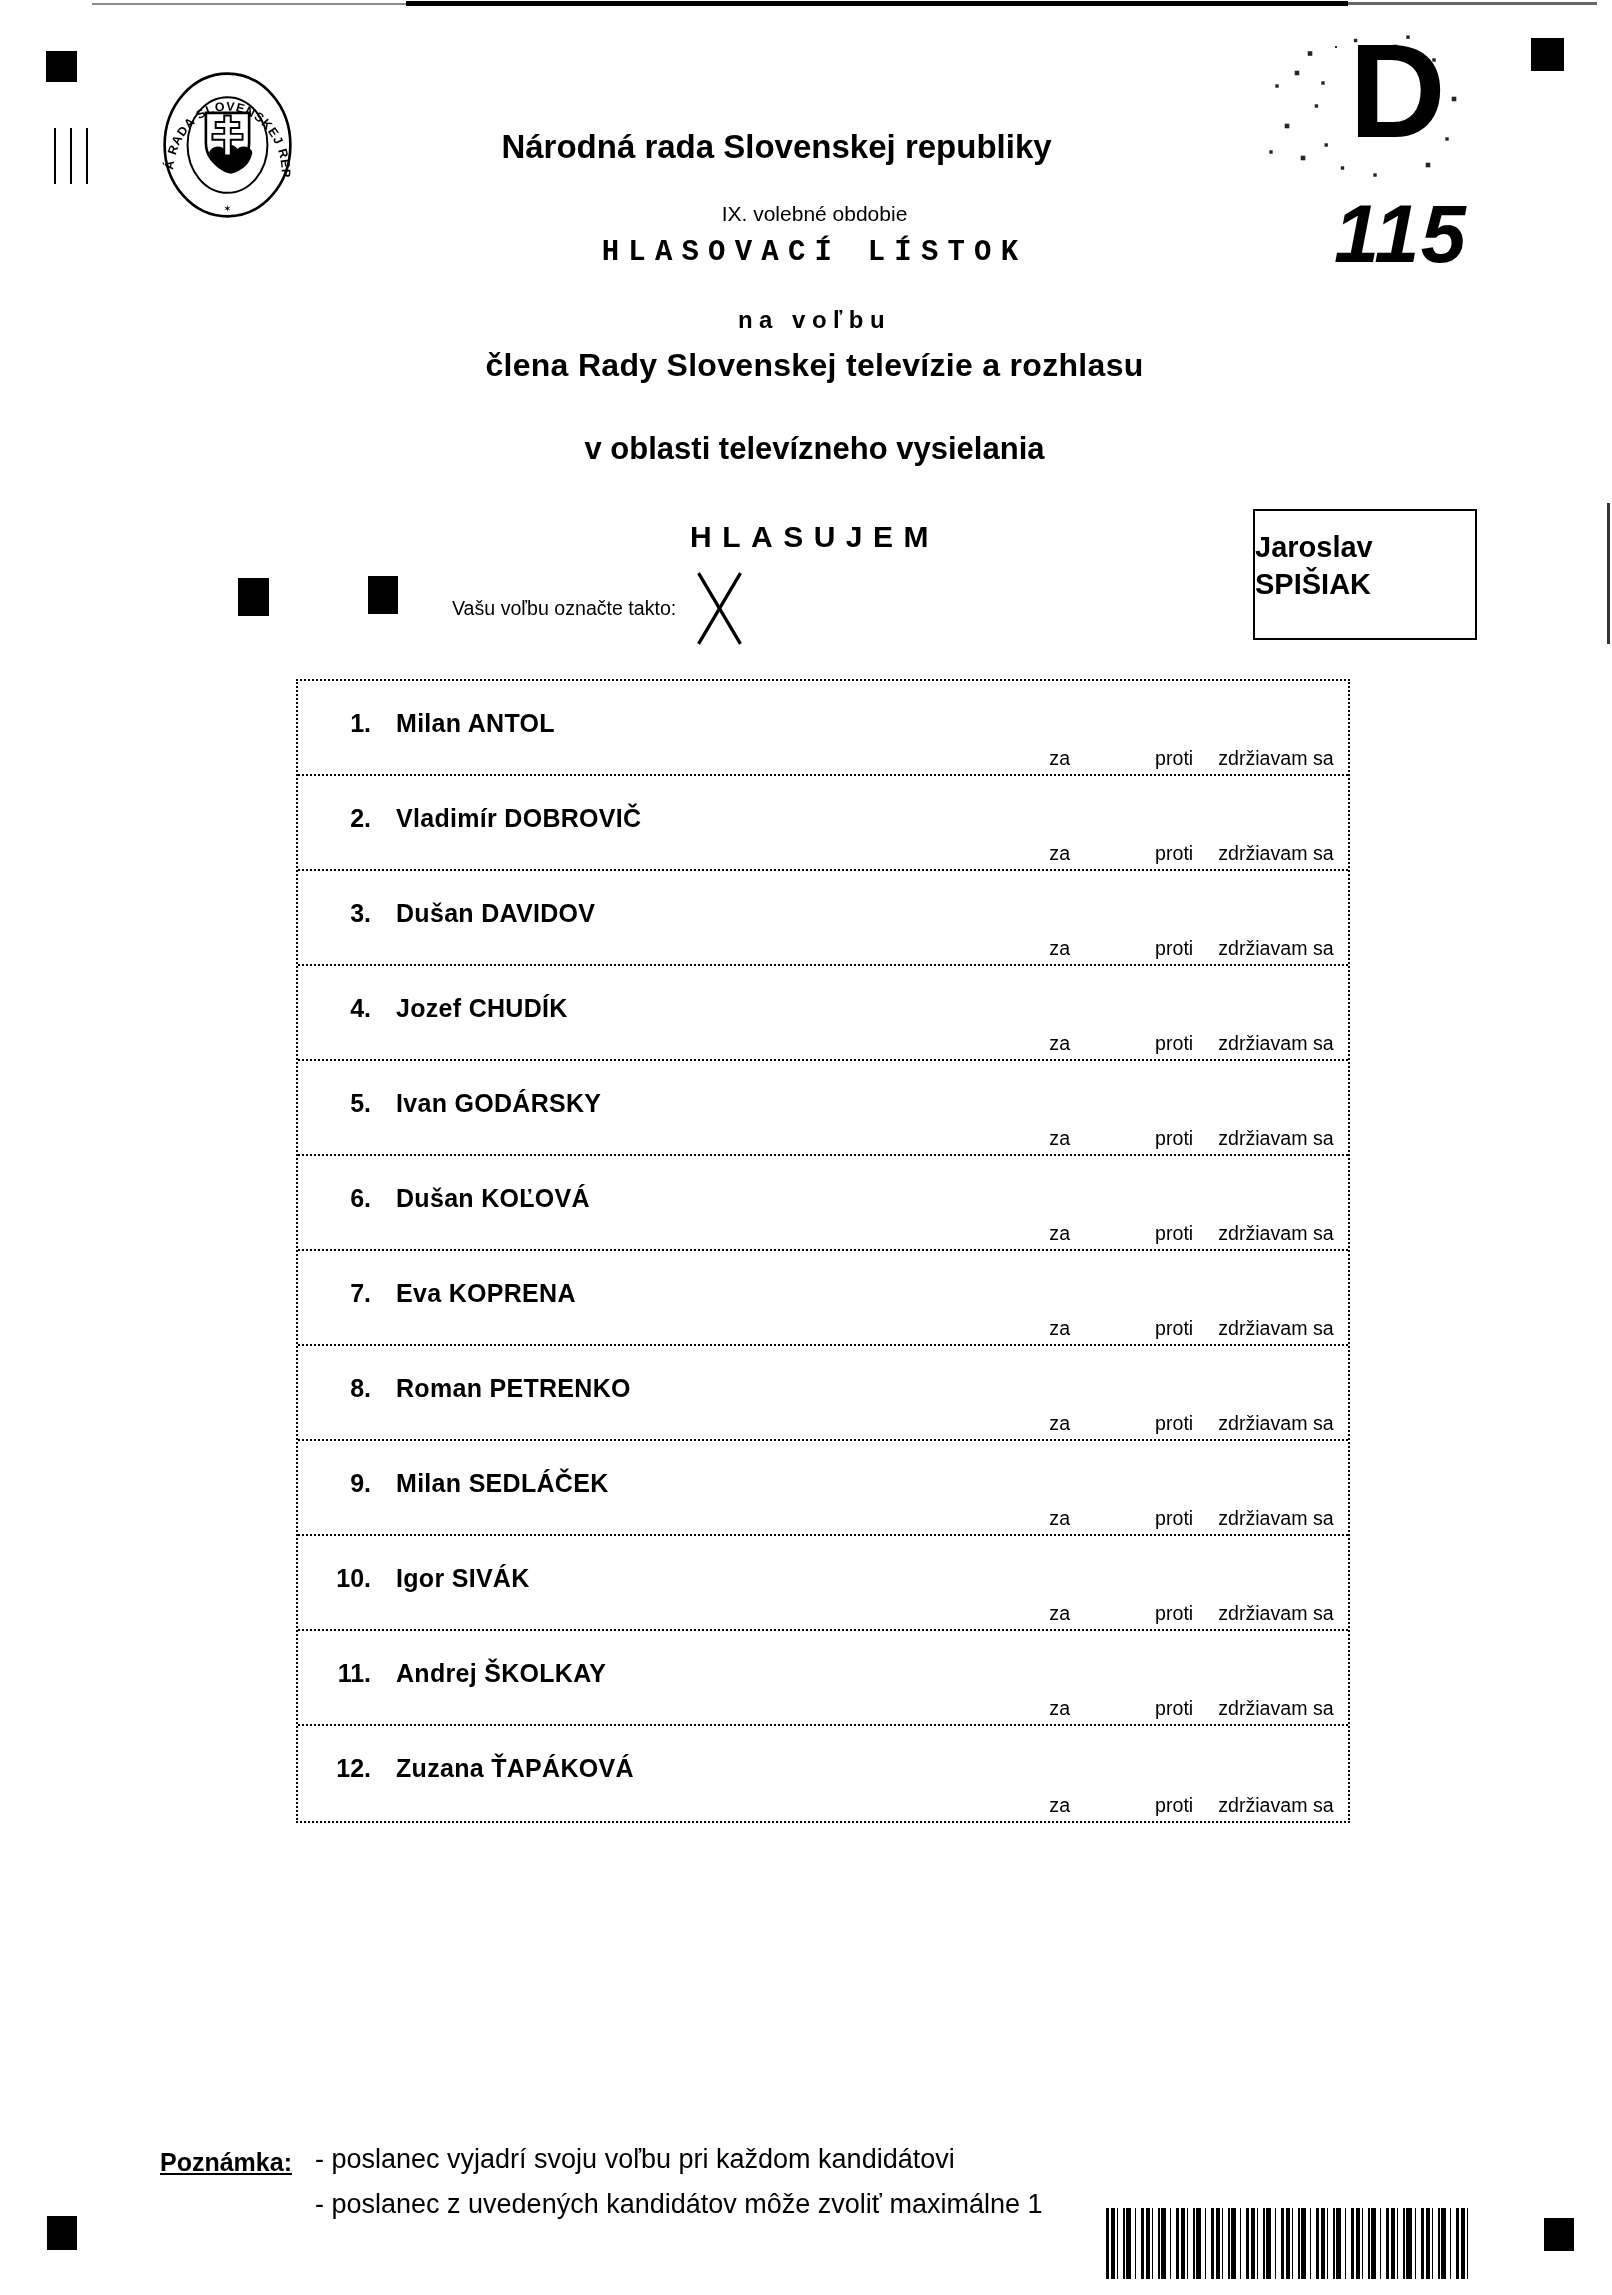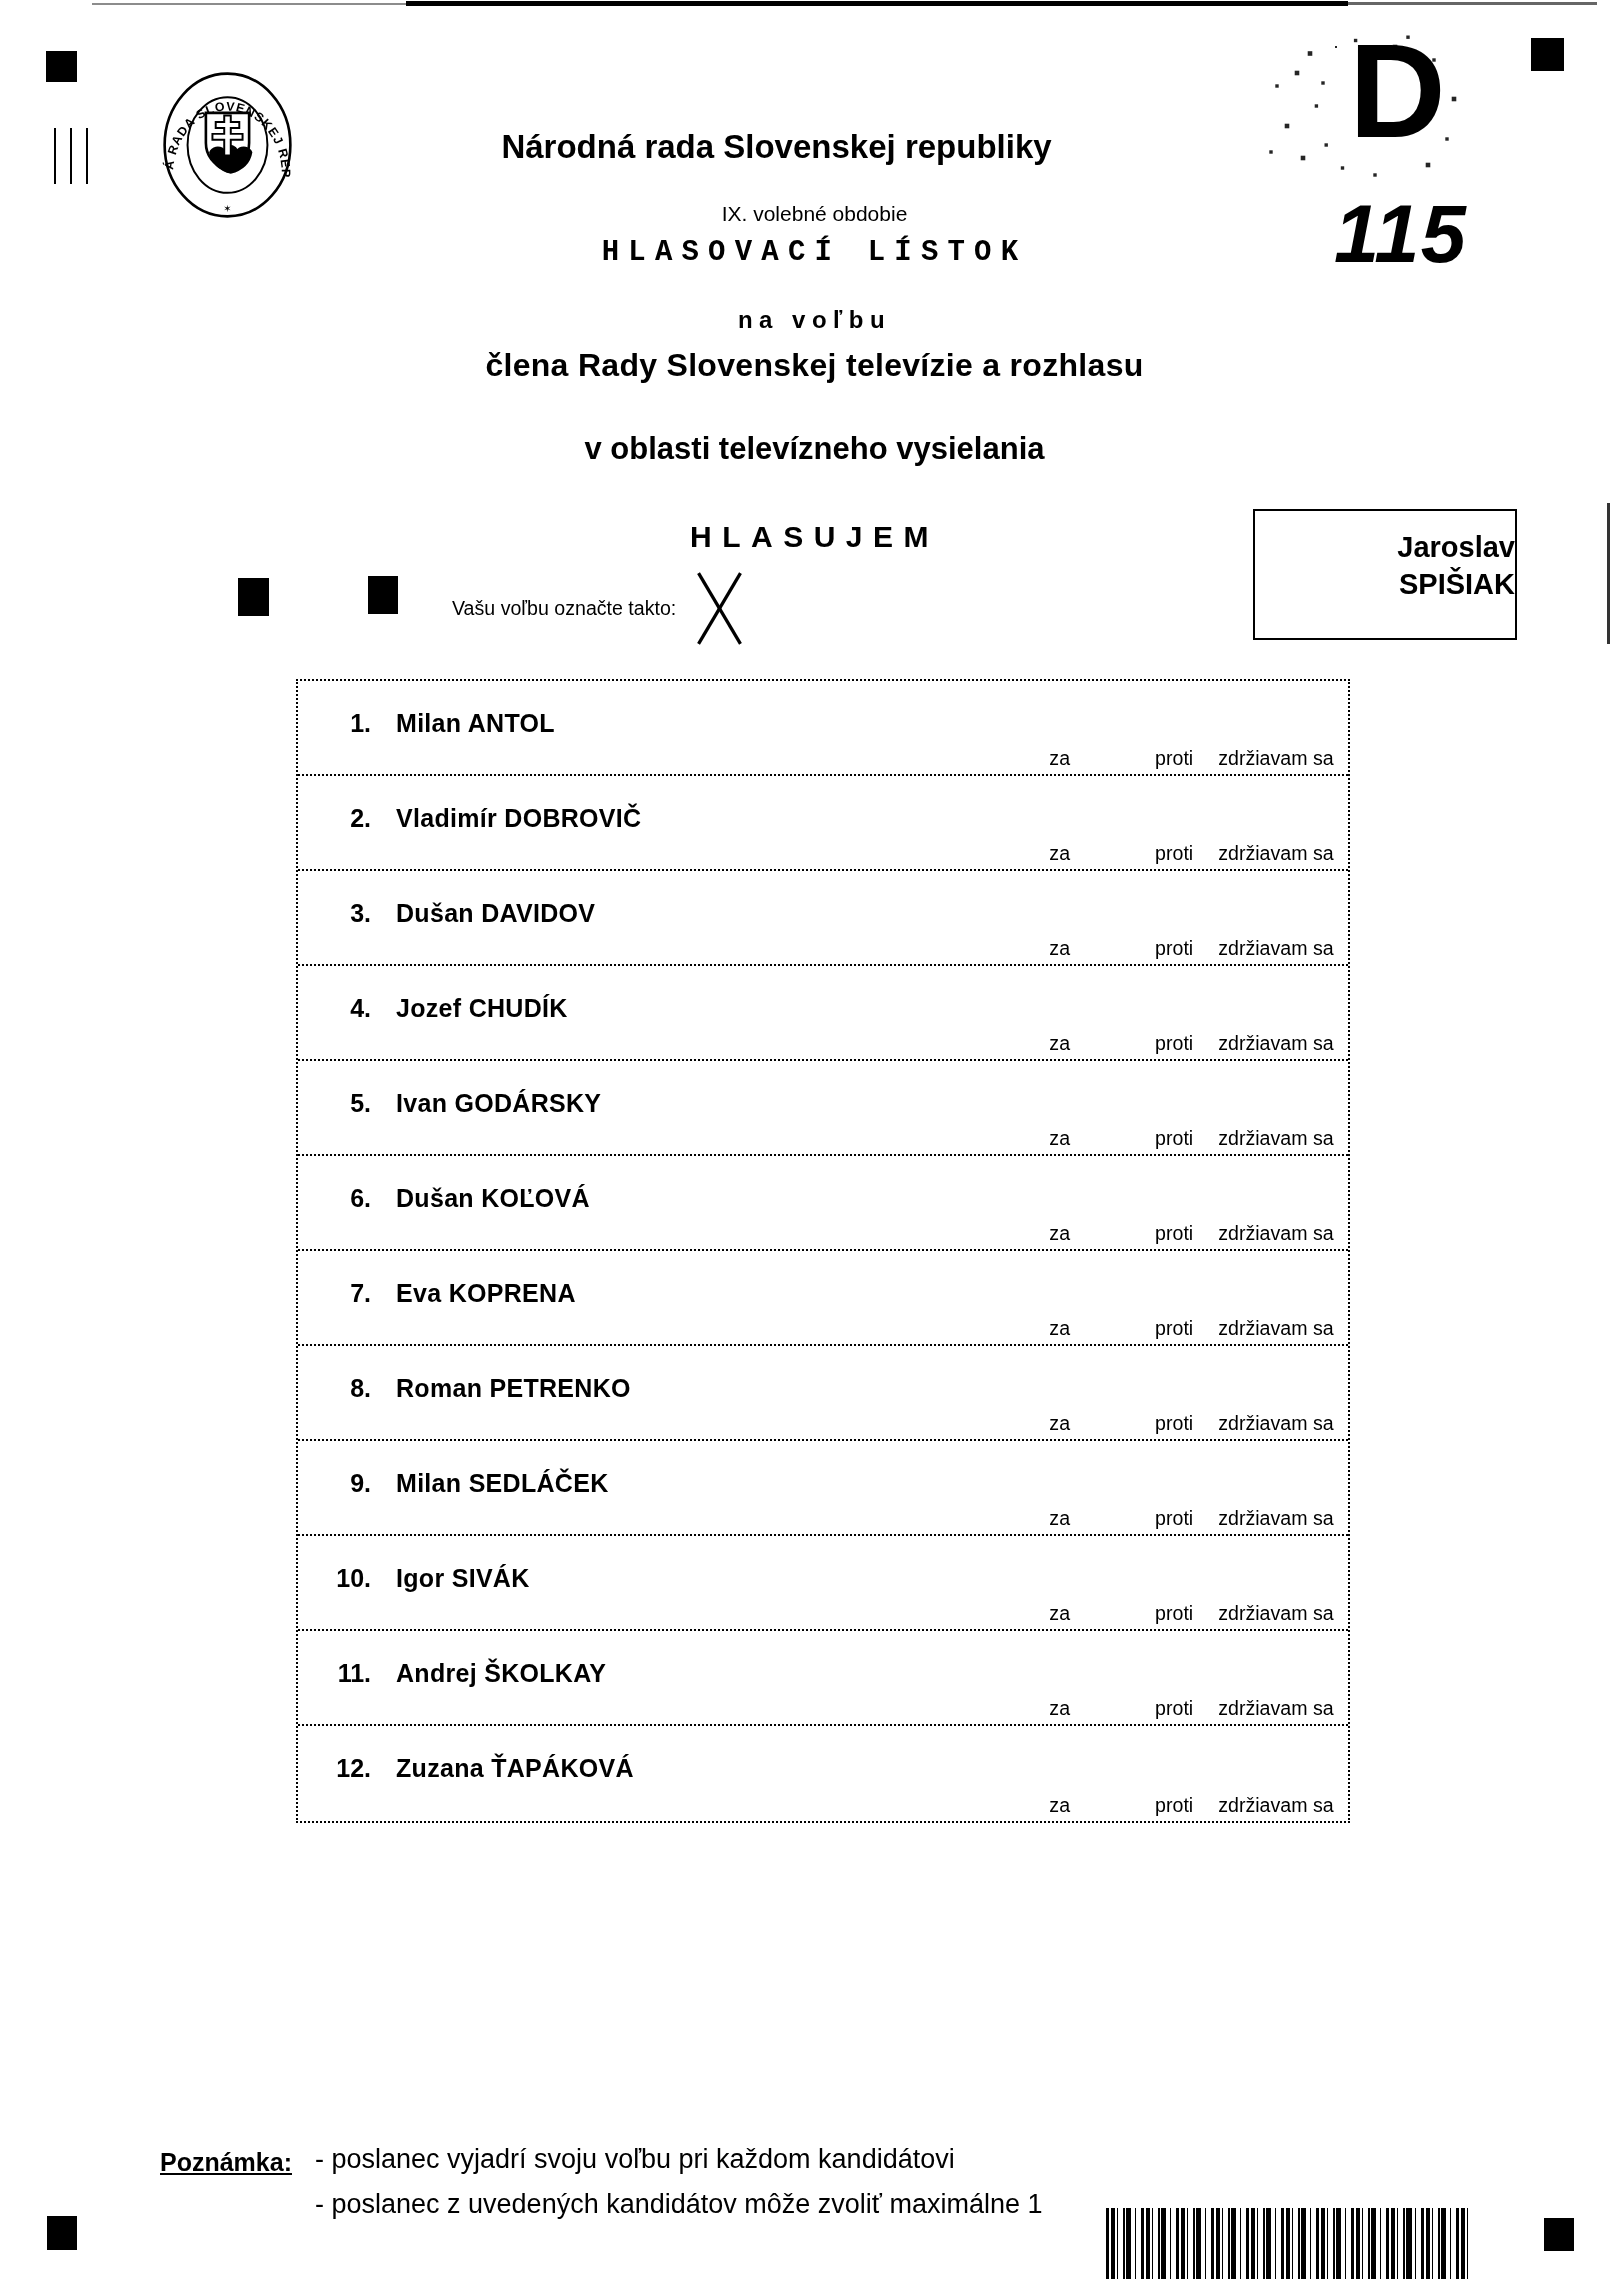--- a/index.html
+++ b/index.html
@@ -46,22 +46,22 @@
     box-shadow: -39px 26px 0 1.3px #000, -19.6px 59px 0 0.7px #000, -49px 79px 0 1.3px #000,
       -9.8px 98px 0 0.7px #000, -33px 111px 0 1.3px #000, 6.5px 121px 0 0.7px #000,
       -59px 39px 0 0.7px #000, -26px 6.5px 0 1.3px #000, 19.6px -6.5px 0 0.7px #000,
       59px 0px 0 1.3px #000, 98px 13px 0 0.7px #000, 118px 52px 0 1.3px #000,
       111px 92px 0 0.7px #000, 92px 118px 0 1.3px #000, 39px 128px 0 0.7px #000,
       72px -9.8px 0 0.7px #000, -65px 105px 0 0.7px #000, -13px 36px 0 0.7px #000; }
   .ballot-num { position:absolute; left:1296px; top:188px; width:209px; text-align:center;
                 font-size:81px; font-weight:bold; letter-spacing:1.3px;font-style:italic; }
 
   
-  .voter-box { position:absolute; left:1253px; top:509px; width:264px; height:131px;
-               border:2px solid #000; text-align:right; padding-top:18.3px; }
+  .voter-box { position:absolute; left:1253px; top:509px; width:224px; height:131px;
+               border:2px solid #000; text-align:left; padding-top:18.3px; }
   .voter-box div { font-size:29px; font-weight:bold; line-height:37px; }
 
   
   .instr-sq-a { position:absolute; left:238px; top:578px; width:31px; height:38px; background:#000; }
   .instr-sq-b { position:absolute; left:368px; top:576px; width:30px; height:38px; background:#000; }
   .instr-text { position:absolute; left:452px; top:597px; font-size:19.6px; }
   .x-mark { position:absolute; left:692px; top:569px; }
 
   
   .list-box { position:absolute; left:296px; top:679px; width:1054px;

